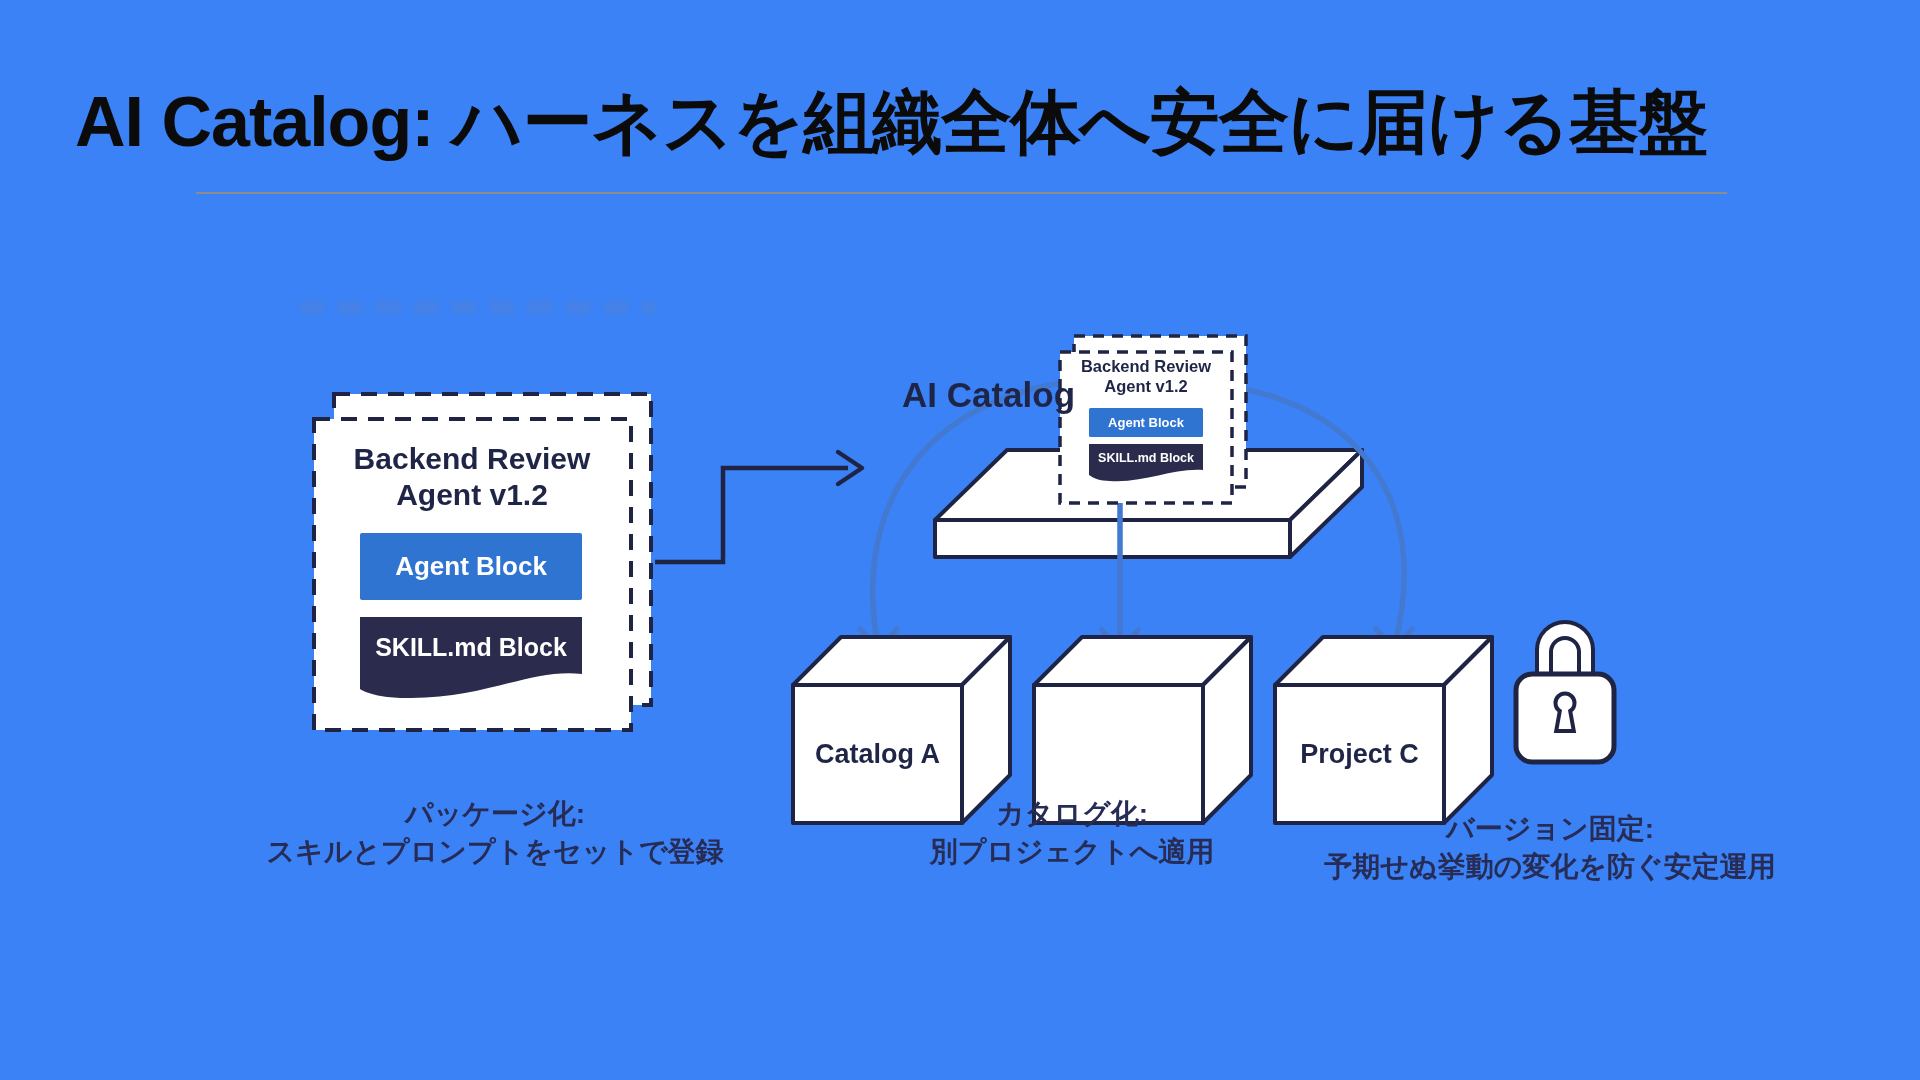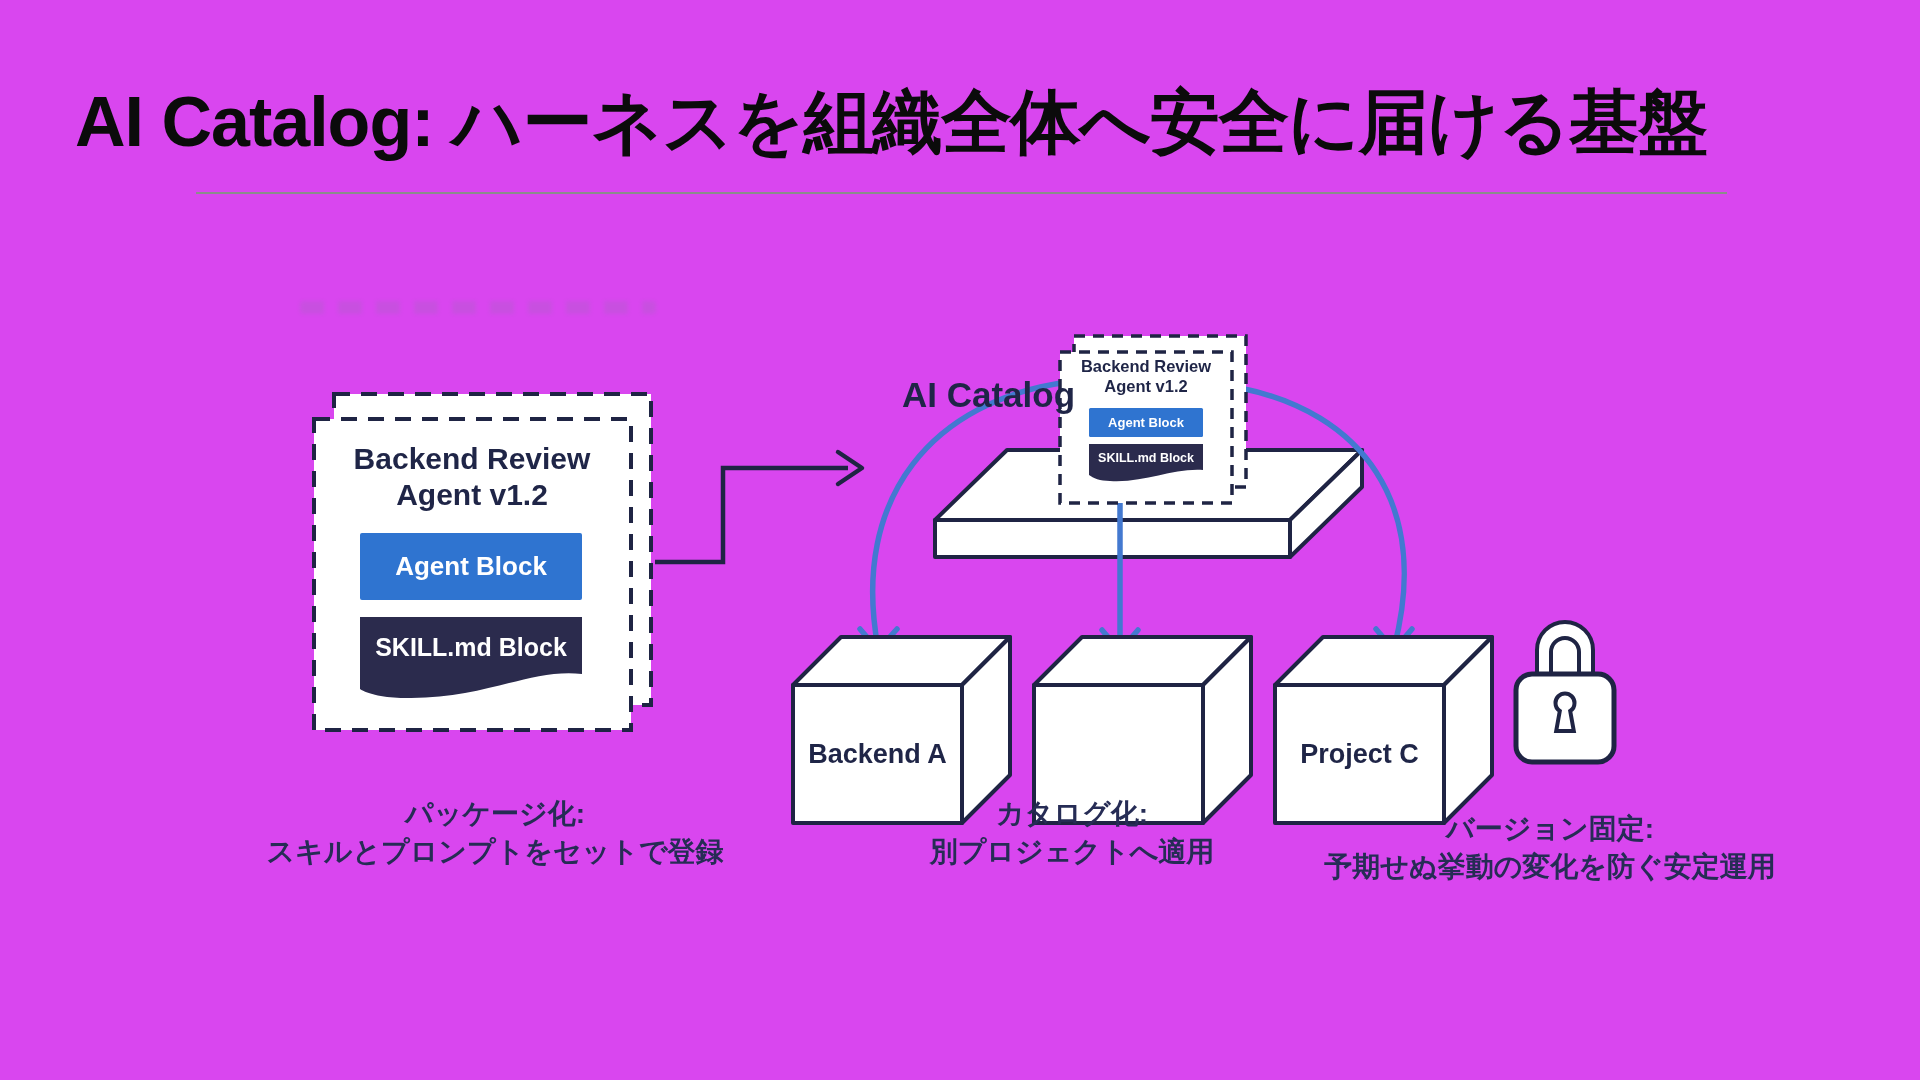--- a/index.html
+++ b/index.html
@@ -1,17 +1,17 @@
 <!DOCTYPE html>
 <html style="--navy: #1f2444; --navy-text: #1f2547; --block-blue: #2f74d0; --arrow-blue: #4379d0; --skill-navy: #2b2b4d; --caption-navy: #262c55; --title-black: #0b0b0b; --divider-gray: #8c8c8c;"><head>
 <meta charset="utf-8">
 <style>
   html,body{margin:0;padding:0;background:#fff;}
   body{font-family:"Liberation Sans","DejaVu Sans",sans-serif;}
-  #canvas{position:relative;width:1920px;height:1080px;background:#d946ef;overflow:hidden;}
+  #canvas{position:relative;width:1920px;height:1080px;background:#3b82f6;overflow:hidden;}
   #diagram-svg{position:absolute;left:0;top:0;}
 
   
   .dashed-big{fill:#ffffff;stroke:var(--navy);stroke-width:4;stroke-dasharray:16 11;}
   .dashed-card{fill:#ffffff;stroke:var(--navy);stroke-width:3.5;stroke-dasharray:11 8;}
   .solid-box{fill:#ffffff;stroke:var(--navy);stroke-width:4;stroke-linejoin:round;}
   .blue-fill{fill:var(--block-blue);}
   .skill-fill{fill:var(--skill-navy);}
   .flow-line{fill:none;stroke:var(--navy);stroke-width:4.5;}
   .flow-head{fill:none;stroke:var(--navy);stroke-width:4.5;stroke-linecap:round;stroke-linejoin:round;}
@@ -114,21 +114,21 @@
 
   <div class="abs catalog-label">AI Catalog</div>
 
   <div class="abs card-name">
     <div>Backend Review</div>
     <div>Agent v1.2</div>
   </div>
   <div class="abs block-label card-agent-label">Agent Block</div>
   <div class="abs block-label card-skill-label">SKILL.md Block</div>
 
-  <div class="abs project-label" style="left:793px;top:685px;">Backend A</div>
+  <div class="abs project-label" style="left:793px;top:685px;">Catalog A</div>
   <div class="abs caption" style="left:495px;">
     <div>パッケージ化:</div>
     <div>スキルとプロンプトをセットで登録</div>
   </div>
 
   <div class="abs project-label" style="left:1275px;top:685px;">Project C</div>
   <div class="abs caption" style="left:1072px;">
     <div>カタログ化:</div>
     <div>別プロジェクトへ適用</div>
   </div>

